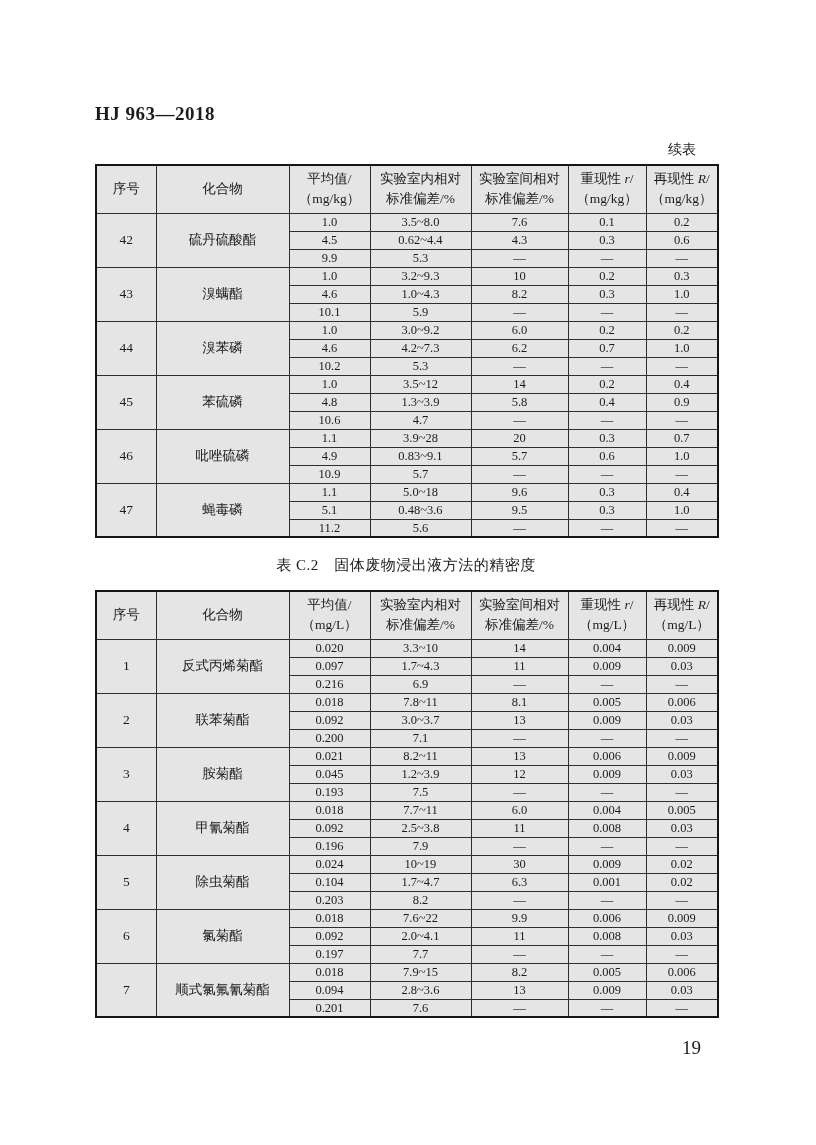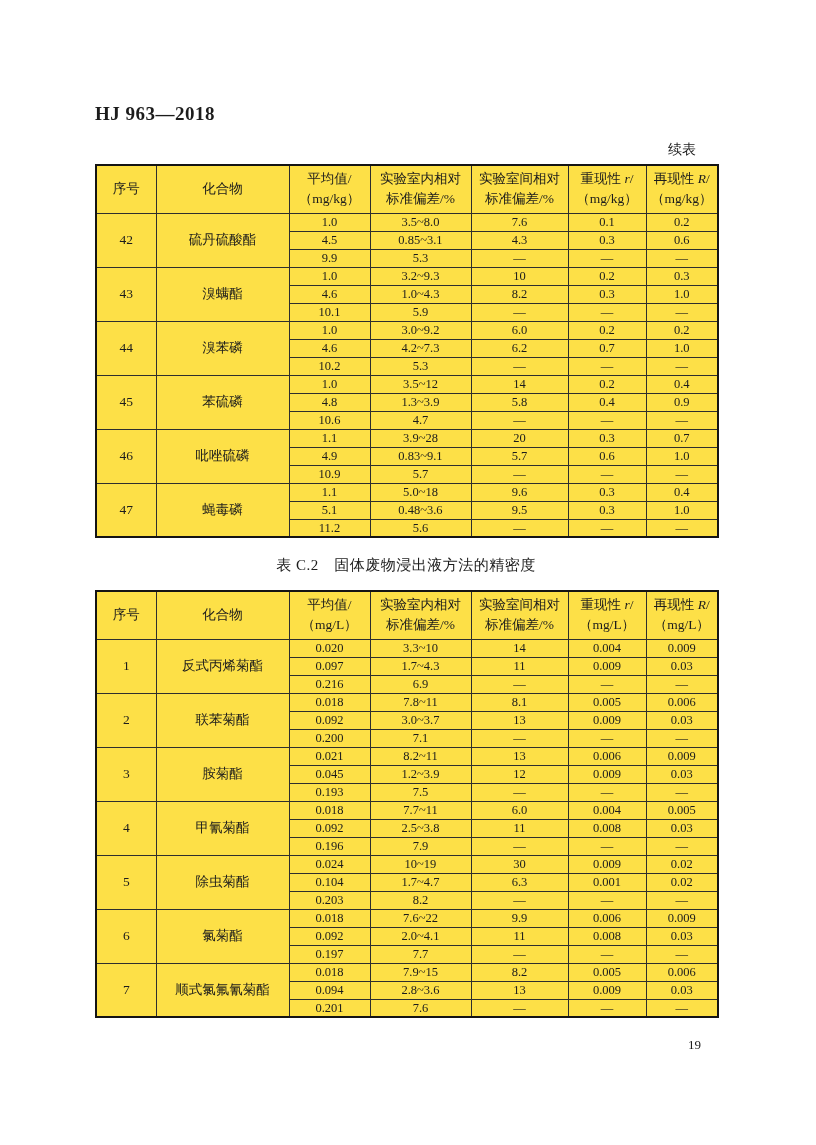--- a/index.html
+++ b/index.html
@@ -16,39 +16,39 @@
     position:absolute; top:141px; left:109px; width:587px; text-align:right;
     font-size:14px;
   }
   .table2-title {
     position:absolute; top:556px; left:95px; width:622px; text-align:center;
     font-size:15px; font-weight:normal; letter-spacing:0.5px;
   }
   table.prec {
     position:absolute; left:95px; width:622px;
     border-collapse:collapse; table-layout:fixed;
-    border:2px solid #141414; background:#fde047;
+    border:2px solid #141414; background:#e5e5e5;
   }
   #table-1 { top:164px; }
   #table-2 { top:590px; }
   .prec th, .prec td {
     border:1px solid #2e2e2e; text-align:center; vertical-align:middle;
     padding:0; overflow:hidden; white-space:nowrap;
   }
   .prec thead th {
     height:48px; font-weight:normal; font-size:13.5px; line-height:1.5;
   }
   .prec thead th i { font-style:italic; font-family:"Liberation Serif",serif; }
   .prec tbody td {
     height:18px; font-size:12.5px; line-height:1;
   }
   .prec td.seq, .prec td.compound { font-size:13.5px; }
   .page-number {
     position:absolute; top:1037px; left:95px; width:606px; text-align:right;
-    font-size:13px;
+    font-size:19px;
   }
 </style>
 </head>
 <body>
 
 <div class="page">
   <div class="doc-number">HJ 963—2018</div>
   <div class="continued-label">续表</div>
   <table class="prec" id="table-1">
       <colgroup>
@@ -95,21 +95,21 @@
           <td rowspan="3" class="seq">42</td>
           <td rowspan="3" class="compound">硫丹硫酸酯</td>
           <td>1.0</td>
           <td>3.5~8.0</td>
           <td>7.6</td>
           <td>0.1</td>
           <td>0.2</td>
         </tr>
         <tr>
           <td>4.5</td>
-          <td>0.85~3.1</td>
+          <td>0.62~4.4</td>
           <td>4.3</td>
           <td>0.3</td>
           <td>0.6</td>
         </tr>
         <tr>
           <td>9.9</td>
           <td>5.3</td>
           <td>—</td>
           <td>—</td>
           <td>—</td>

